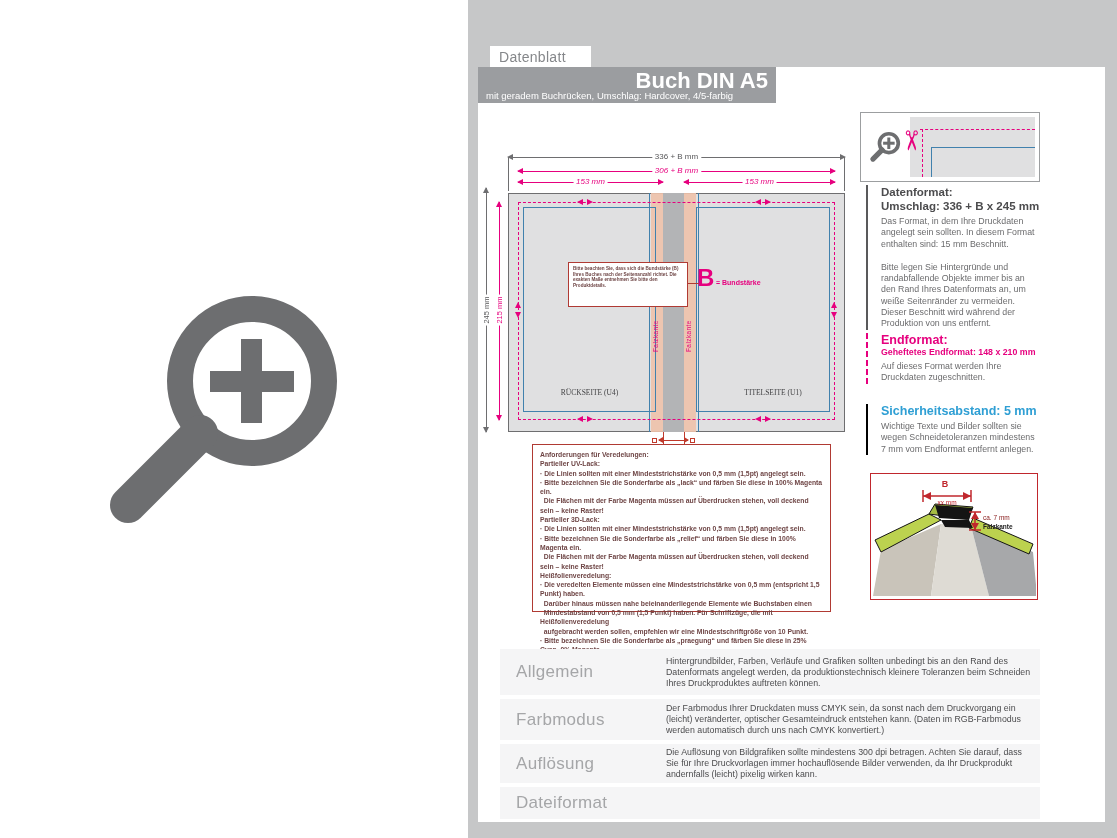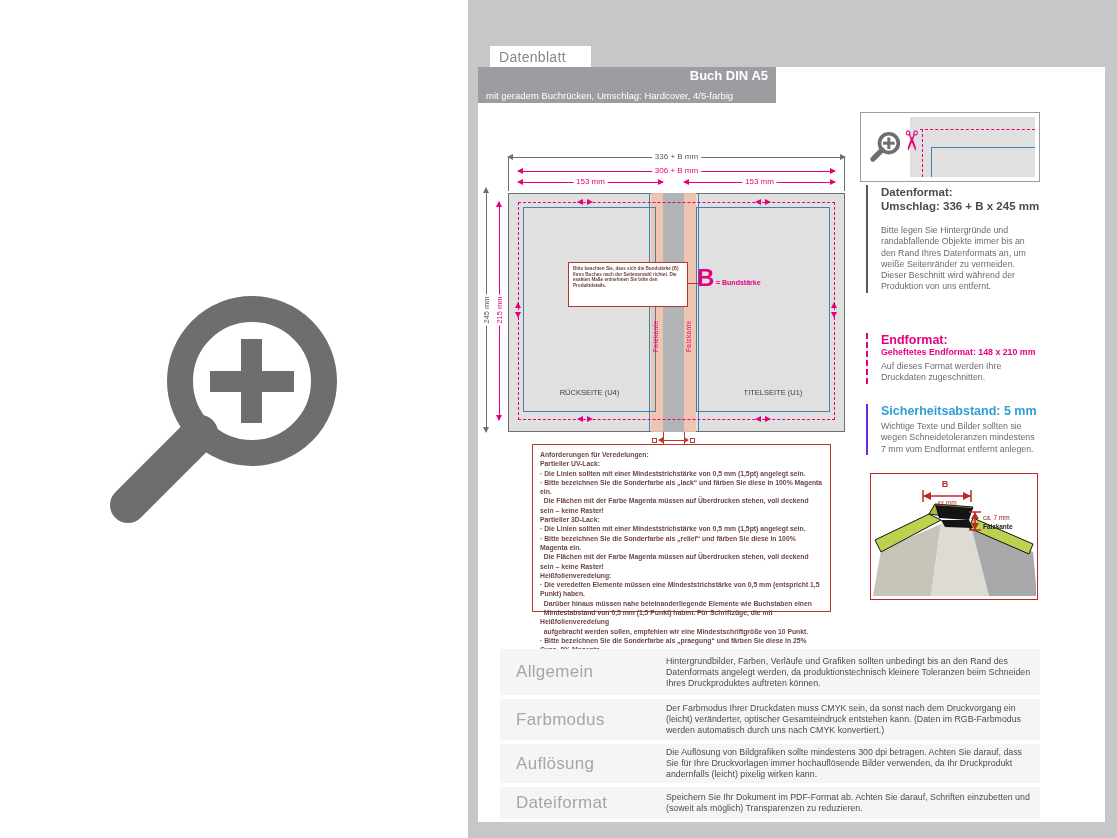--- a/index.html
+++ b/index.html
@@ -8,44 +8,44 @@
   .abs{position:absolute;}
 
   
   .panel{left:468px;top:0;width:649px;height:838px;background:#c6c7c8;}
   .content{left:478px;top:67px;width:627px;height:755px;background:#fff;}
 
   
   .tab{left:490px;top:46px;width:101px;height:21px;background:#fff;display:flex;align-items:center;}
   .tab span{font-size:14px;color:#85878a;padding-left:9px;letter-spacing:.3px;}
   .titlebar{left:478px;top:67px;width:298px;height:36px;background:#9b9da0;}
-  .titlebar .title{position:absolute;right:8px;top:1px;font-size:13px;font-weight:bold;color:#fff;}
+  .titlebar .title{position:absolute;right:8px;top:1px;font-size:22px;font-weight:bold;color:#fff;}
   .titlebar .subtitle{position:absolute;left:8px;bottom:2px;font-size:9.5px;color:#fff;}
 
   
   .cover{left:508px;top:193px;width:337px;height:239px;background:#e0e0e1;border:1px solid #6e6e70;box-sizing:border-box;}
   .strip{top:193px;height:239px;}
   .salmon{width:12px;background:#eec2ab;opacity:.9;}
   .spine{left:663px;width:21px;background:#b3b4b6;}
   .bluev{top:193px;height:239px;width:1px;background:#4181ad;}
   .endformat{left:518px;top:202px;width:317px;height:218px;border:1px dashed #e6007e;box-sizing:border-box;}
   .saferect{top:207px;height:205px;border:1px solid #4181ad;box-sizing:border-box;}
-  .pagelabel{top:388px;font-size:7.5px;color:#3f3f41;text-align:center;}
+  .pagelabel{top:388px;font-size:7.5px;color:#3f3f41;text-align:center;font-family:Liberation Serif, serif;}
 
   
   .dh{height:0;border-top:1px solid #6e6e70;}
   .dh.m{border-top-color:#e6007e;}
   .dh::before,.dh::after{content:"";position:absolute;top:-4px;border:3.5px solid transparent;}
   .dh::before{left:-1px;border-right:6px solid #6e6e70;border-left:0;}
   .dh::after{right:-1px;border-left:6px solid #6e6e70;border-right:0;}
   .dh.m::before{border-right-color:#e6007e;}
   .dh.m::after{border-left-color:#e6007e;}
   .dh .lab{position:absolute;left:50%;top:-6px;transform:translateX(-50%);background:#fff;
            padding:0 3px;font-size:8px;white-space:nowrap;color:#58585a;}
-  .dh.m .lab{color:#e6007e;}
+  .dh.m .lab{color:#e6007e;font-style:italic;}
   .dv{width:0;border-left:1px solid #6e6e70;}
   .dv.m{border-left-color:#e6007e;}
   .dv::before,.dv::after{content:"";position:absolute;left:-4px;border:3.5px solid transparent;}
   .dv::before{top:-1px;border-bottom:6px solid #6e6e70;border-top:0;}
   .dv::after{bottom:-1px;border-top:6px solid #6e6e70;border-bottom:0;}
   .dv.m::before{border-bottom-color:#e6007e;}
   .dv.m::after{border-top-color:#e6007e;}
   .vlab{transform:translate(-50%,-50%) rotate(-90deg);background:#fff;padding:0 2px;
         font-size:7.5px;white-space:nowrap;color:#58585a;}
   .vlab.m{color:#e6007e;}
@@ -88,21 +88,21 @@
   .scissors{left:899px;top:127px;font-size:27px;color:#e6007e;transform:rotate(90deg);line-height:27px;}
 
   .sect{left:866px;width:174px;box-sizing:border-box;padding-left:13px;}
   .sect .t1{font-size:11.5px;font-weight:bold;color:#4c4c4e;line-height:14px;}
   .sect .t1b{font-size:11.5px;font-weight:bold;color:#4c4c4e;line-height:14px;}
   .sect .body{font-size:8.8px;line-height:11.3px;color:#6b6b6d;margin-top:3px;}
   .sect.df{top:185px;border-left:2px solid #59595b;}
   .sect.ef{top:333px;border-left:2px dashed #e6007e;}
   .sect.ef .t1,.sect.ef .t1b{color:#e6007e;font-size:12.5px;}
   .sect.ef .sub{font-size:8.8px;font-weight:bold;color:#e6007e;line-height:11px;}
-  .sect.sa{top:404px;border-left:2px solid #6d28d9;}
+  .sect.sa{top:404px;border-left:2px solid #000000;}
   .sect.sa .t1{color:#2f9fd4;font-size:12.5px;}
 
   .spine3d{left:870px;top:473px;width:168px;height:127px;border:1.5px solid #c0272d;box-sizing:border-box;background:#fff;}
 
   
   .tipsbar{left:500px;top:622px;width:540px;height:23px;background:#9b9da0;display:flex;align-items:center;}
   .tipsbar span{color:#fff;font-size:13.5px;padding-left:12px;letter-spacing:.2px;}
   .tiprow{left:500px;width:540px;background:#f5f5f6;display:flex;align-items:center;}
   .tiprow .lbl{width:150px;padding-left:16px;font-size:17px;color:#a5a6a8;letter-spacing:.3px;flex-shrink:0;}
   .tiprow .txt{width:368px;font-size:8.8px;line-height:11px;color:#4c4c4e;}
@@ -216,20 +216,21 @@
     <div class="abs" style="left:10px;top:12px;width:115px;height:0;border-top:1.5px dashed #e6007e"></div>
     <div class="abs" style="left:12px;top:12px;width:0;height:48px;border-left:1.5px dashed #e6007e"></div>
     <div class="abs" style="left:21px;top:30px;width:104px;height:0;border-top:1.5px solid #4181ad"></div>
     <div class="abs" style="left:21px;top:30px;width:0;height:30px;border-left:1.5px solid #4181ad"></div>
   </div>
   <div class="abs scissors">✂</div>
 
   <div class="abs sect df">
     <div class="t1">Datenformat:</div>
     <div class="t1b">Umschlag: 336 + B x 245 mm</div>
+    <div class="body">Das Format, in dem Ihre Druckdaten angelegt sein sollten. In diesem Format enthalten sind: 15 mm Beschnitt.</div>
     <div class="body" style="margin-top:12px">Bitte legen Sie Hintergründe und randabfallende Objekte immer bis an den Rand Ihres Datenformats an, um weiße Seitenränder zu vermeiden. Dieser Beschnitt wird während der Produktion von uns entfernt.</div>
   </div>
 
   <div class="abs sect ef">
     <div class="t1">Endformat:</div>
     <div class="sub">Geheftetes Endformat: 148 x 210 mm</div>
     <div class="body">Auf dieses Format werden Ihre Druckdaten zugeschnitten.</div>
   </div>
 
   <div class="abs sect sa">
@@ -272,16 +273,15 @@
   <div class="abs tiprow" style="top:649px;height:46px">
     <div class="lbl">Allgemein</div>
     <div class="txt">Hintergrundbilder, Farben, Verläufe und Grafiken sollten unbedingt bis an den Rand des Datenformats angelegt werden, da produktionstechnisch kleinere Toleranzen beim Schneiden Ihres Druckproduktes auftreten können.</div>
   </div>
   <div class="abs tiprow" style="top:744px;height:39px">
     <div class="lbl">Auflösung</div>
     <div class="txt">Die Auflösung von Bildgrafiken sollte mindestens 300 dpi betragen. Achten Sie darauf, dass Sie für Ihre Druckvorlagen immer hochauflösende Bilder verwenden, da Ihr Druckprodukt andernfalls (leicht) pixelig wirken kann.</div>
   </div>
   <div class="abs tiprow" style="top:787px;height:32px">
     <div class="lbl">Dateiformat</div>
-    <div class="txt">Speichern Sie Ihr Dokument im PDF-Format ab. Achten Sie darauf, Schriften einzubetten und (soweit als möglich) Transparenzen zu reduzieren.</div>
   </div>
 
 </div>
 
 </body></html>

